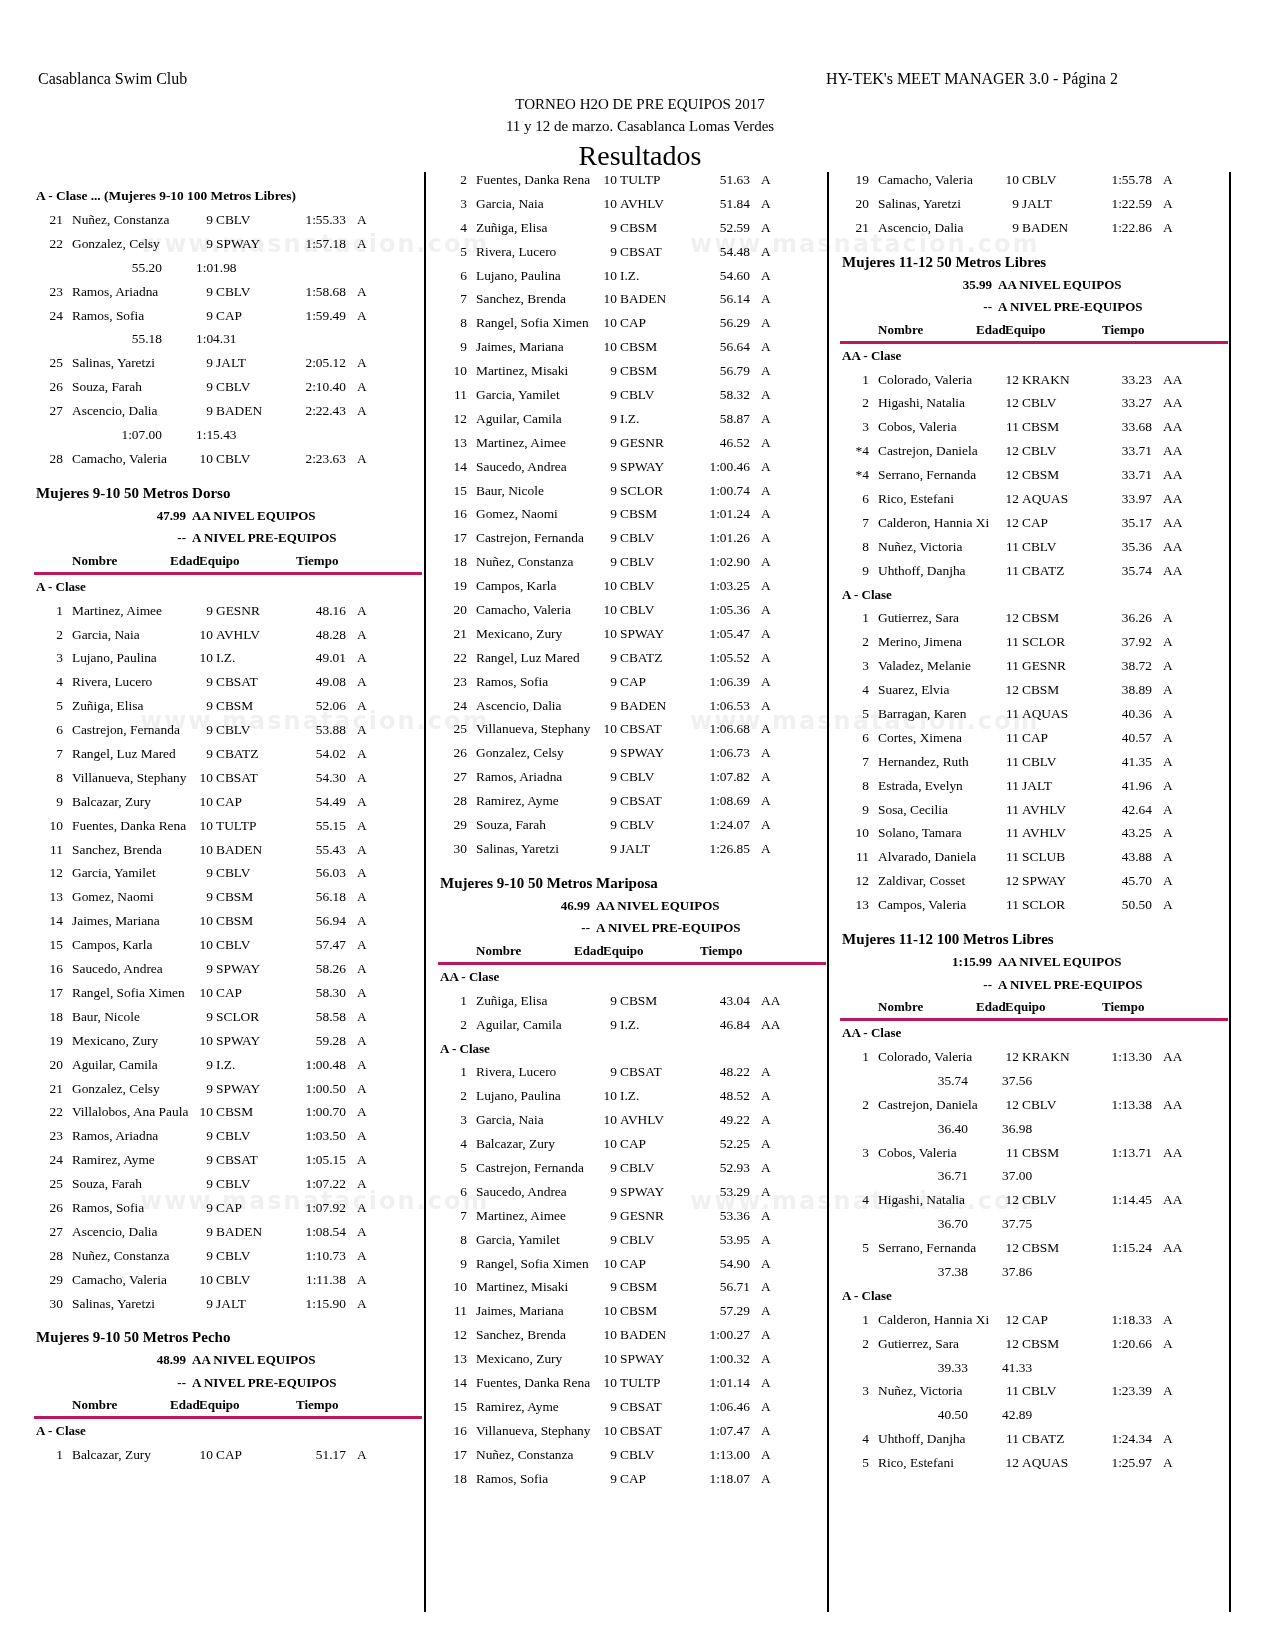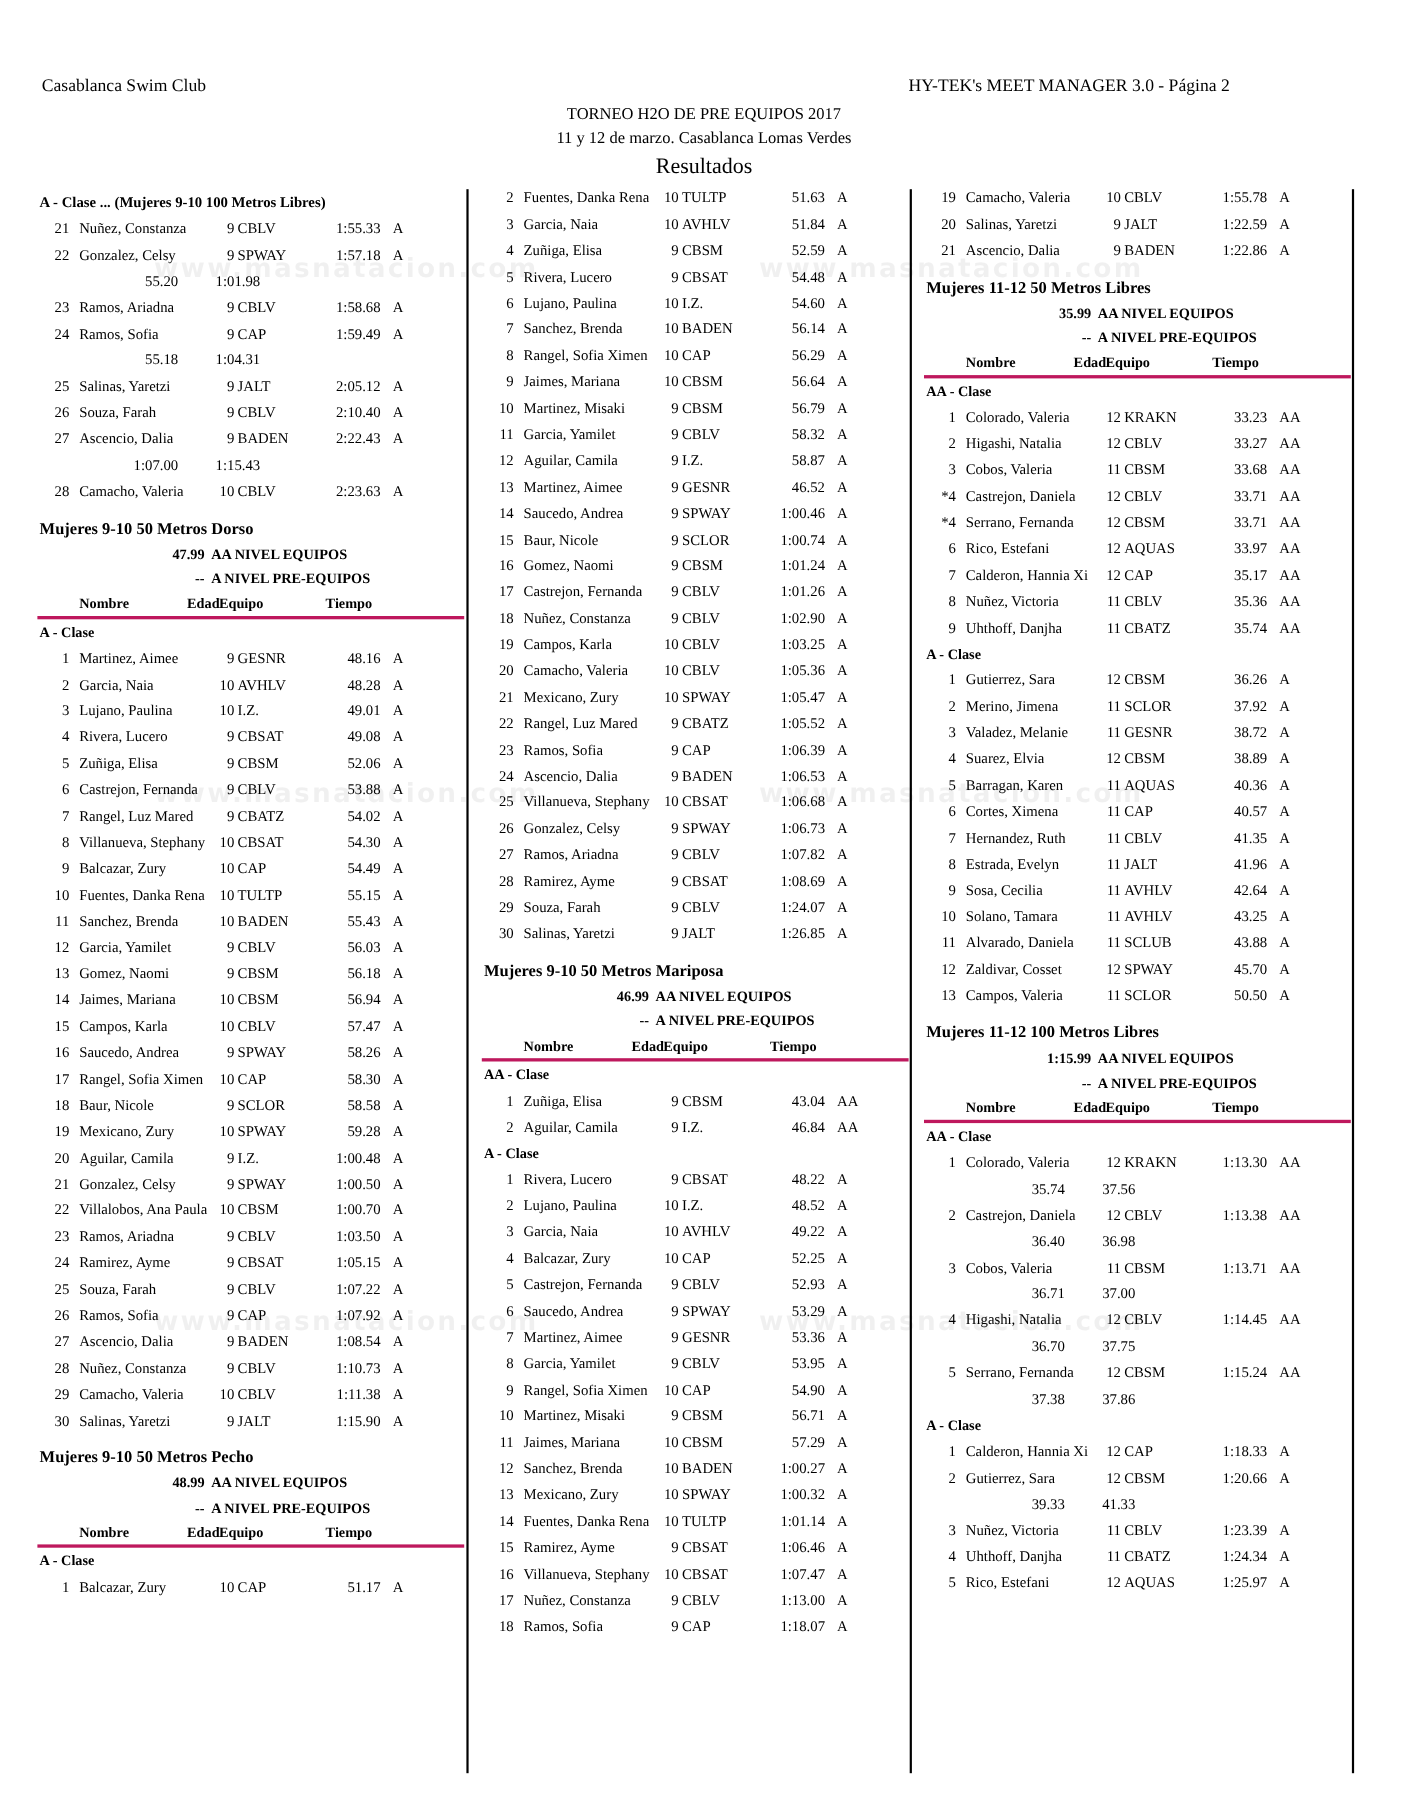--- a/index.html
+++ b/index.html
@@ -3,30 +3,30 @@
 <meta charset="utf-8">
 <style>
   html, body { margin: 0; padding: 0; background: #ffffff; }
   body { width: 1275px; height: 1650px; position: relative; overflow: hidden;
          font-family: "Liberation Serif", "DejaVu Serif", serif; color: #000; }
   .hdr-left { position: absolute; left: 38px; top: 70px; font-size: 16px; }
   .hdr-right { position: absolute; left: 826px; top: 70px; font-size: 16px; }
   .title { position: absolute; left: 390px; width: 500px; text-align: center; font-weight: normal; }
   .t1 { top: 96px; font-size: 15px; }
   .t2 { top: 118px; font-size: 15px; }
-  .t3 { top: 140px; font-size: 20px; }
+  .t3 { top: 140px; font-size: 28px; }
   .col { position: absolute; top: 168px; width: 382px; }
   #col1 { left: 36px; }
   #col2 { left: 440px; }
   #col3 { left: 842px; }
   .vline { position: absolute; top: 172px; width: 2px; height: 1440px; background: #000; }
   #v1 { left: 424px; } #v2 { left: 827px; } #v3 { left: 1229px; }
   .row { height: 23.9px; line-height: 23.9px; font-size: 13.4px; white-space: nowrap; position: relative; }
   .ev-title { font-weight: bold; font-size: 15px; height: 24px; line-height: 24px; margin-top: 10px; }
-  .ev-title.first { margin-top: 4px; font-size: 13.4px; }
+  .ev-title.first { margin-top: 16px; font-size: 13.4px; }
   .std { font-weight: bold; font-size: 13px; height: 22.5px; line-height: 22.5px; position: relative; }
   .std .v { position: absolute; right: 232px; text-align: right; }
   .std .l { position: absolute; left: 156px; }
   .colhdr { font-weight: bold; font-size: 13px; height: 22px; line-height: 22px; position: relative;
             border-bottom: 3px solid #be185d; margin-left: -2px; width: 388px; }
   .colhdr span { position: absolute; }
   .cls { font-weight: bold; font-size: 13px; height: 23.9px; line-height: 23.9px; }
   .c-place { position: absolute; left: 0; width: 27px; text-align: right; }
   .c-name { position: absolute; left: 36px; width: 126px; overflow: hidden; }
   .c-age { position: absolute; left: 158px; width: 19px; text-align: right; }
@@ -1138,20 +1138,24 @@
     </div>
     <div class="row">
       <span class="c-place">3</span>
       <span class="c-name">Nuñez, Victoria</span>
       <span class="c-age">11</span>
       <span class="c-team">CBLV</span>
       <span class="c-time">1:23.39</span>
       <span class="c-std">A</span>
     </div>
     <div class="row">
+      <span class="s1">40.50</span>
+      <span class="s2">42.89</span>
+    </div>
+    <div class="row">
       <span class="c-place">4</span>
       <span class="c-name">Uhthoff, Danjha</span>
       <span class="c-age">11</span>
       <span class="c-team">CBATZ</span>
       <span class="c-time">1:24.34</span>
       <span class="c-std">A</span>
     </div>
     <div class="row">
       <span class="c-place">5</span>
       <span class="c-name">Rico, Estefani</span>

